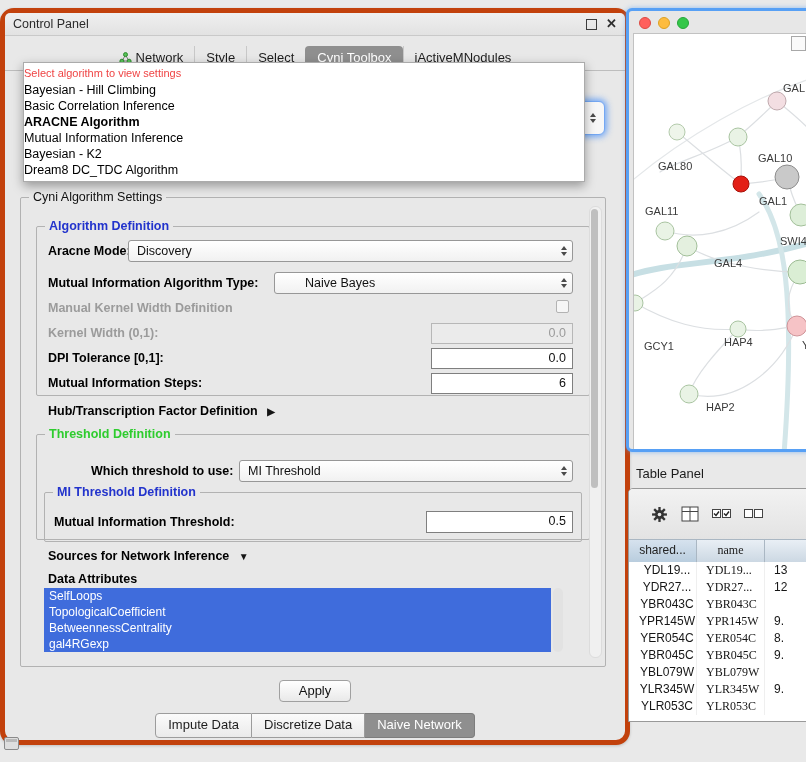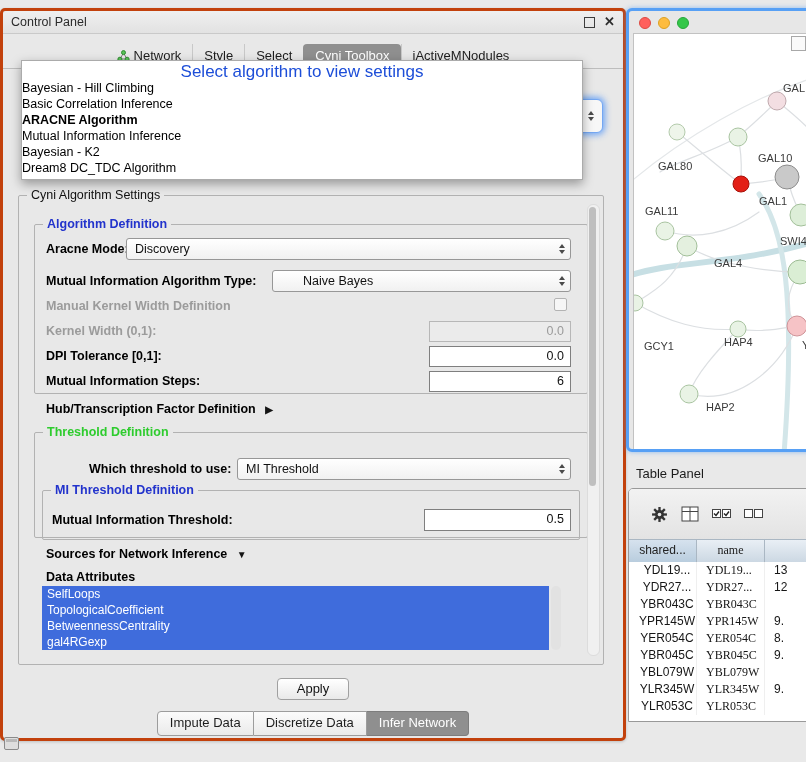--- a/index.html
+++ b/index.html
@@ -1,41 +1,41 @@
 <!DOCTYPE html>
 <html><head>
 <meta charset="utf-8">
 <style>
   html,body{margin:0;padding:0;}
   body{width:806px;height:762px;overflow:hidden;position:relative;background:#e9e9e9;
        font-family:"Liberation Sans",sans-serif;color:#111;}
   
   #control-panel{position:absolute;left:0;top:8px;width:620px;height:727px;background:#e8e8e8;
-    border:3px solid #c2410c;border-radius:5px;box-shadow:0 1px 3px rgba(0,0,0,.18);text-decoration:underline;}
+    border:5px solid #c2410c;border-radius:14px;box-shadow:0 1px 3px rgba(0,0,0,.18);text-decoration:underline;}
   .titlebar{position:absolute;left:0;top:0;right:0;height:22px;background:linear-gradient(#efefef,#e2e2e2);
     border-bottom:1px solid #c9c9c9;border-radius:5px 5px 0 0;font-size:12.5px;line-height:22px;}
   .titlebar .title{margin-left:8px;color:#2b2b2b;}
   .win-btns{position:absolute;right:8px;top:0;height:22px;display:flex;align-items:center;gap:9px;}
   .win-restore{width:9px;height:9px;border:1.5px solid #3c3c3c;display:inline-block;}
   .win-close{font-size:13px;font-weight:bold;color:#2e2e2e;line-height:22px;}
   
   .top-tabs{position:absolute;left:0;right:0;top:31px;height:26px;display:flex;justify-content:center;
     align-items:flex-end;border-bottom:1px solid #bdbdbd;}
   .tab{font-size:13px;color:#1d1d1d;padding:4px 11px 5px;border-left:1px solid #c8c8c8;display:flex;
     align-items:center;gap:4px;background:transparent;}
   .tab:first-child{border-left:none;}
   .tab.active{background:#8f8f8f;color:#fff;border-radius:4px 4px 0 0;border-left-color:transparent;}
   
   .combo-glow{position:absolute;left:556px;top:88px;width:42px;height:32px;border-radius:6px;
     background:#f7f7f7;border:1px solid #74a7f2;box-shadow:0 0 6px 2px rgba(92,155,248,.85);z-index:4;}
   .combo-glow .stepper{right:8px;}
   
   .algo-popup{position:absolute;left:18px;top:49px;width:560px;background:#fff;z-index:10;
     border:1px solid #ababab;box-shadow:0 4px 10px rgba(0,0,0,.35);padding:2px 0 3px;}
-  .popup-placeholder{height:17px;line-height:17px;text-align:center;color:#1d4ed8;font-size:17px;}
+  .popup-placeholder{height:17px;line-height:17px;color:#ef4444;font-size:11px;}
   .popup-item{height:16px;line-height:16px;padding-left:0;font-size:12.5px;color:#000;}
   .popup-item.bold{font-weight:bold;}
   
   .groupbox{position:absolute;border:1px solid #b2b2b2;border-radius:2px;}
   .group-title{position:absolute;top:-8px;left:8px;background:#e8e8e8;padding:0 4px;font-size:12.5px;
     white-space:nowrap;}
   .gt-blue{color:#2233cc;font-weight:bold;}
   .gt-green{color:#2ecc2e;font-weight:bold;}
   #settings-group{left:15px;top:184px;width:584px;height:468px;}
   
@@ -229,21 +229,21 @@
 
     <div class="v-scrollbar">
         <div class="v-thumb"></div>
       </div>
   </div>
 
   <div class="apply-btn">Apply</div>
   <div class="bottom-tabs" id="bottom-tabs">
       <div class="seg">Impute Data</div>
       <div class="seg">Discretize Data</div>
-      <div class="seg active">Infer Network</div>
+      <div class="seg active">Naive Network</div>
     </div>
 </div>
 
 <div id="net-window">
   <div class="lights">
     <span class="light red"></span>
     <span class="light yellow"></span>
     <span class="light green"></span>
   </div>
   <div class="net-canvas">

